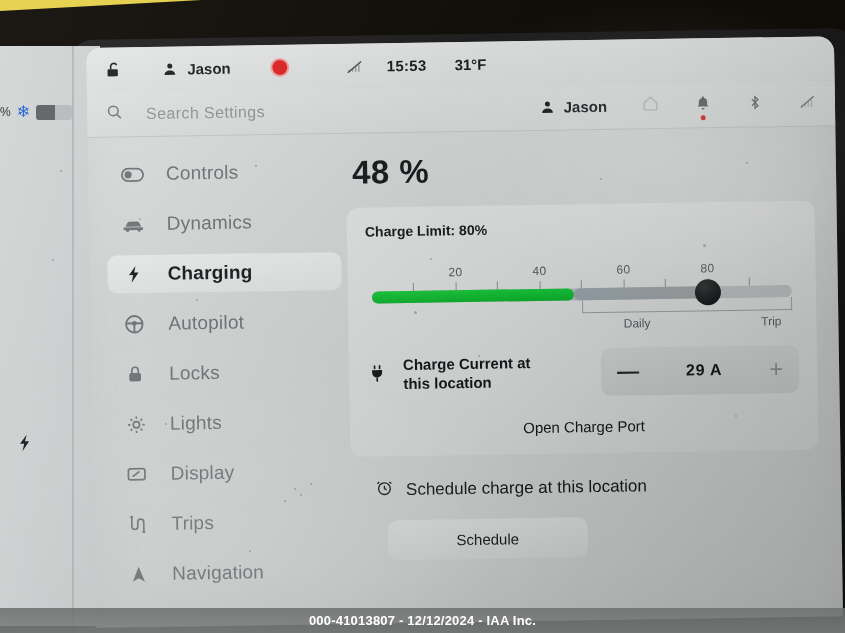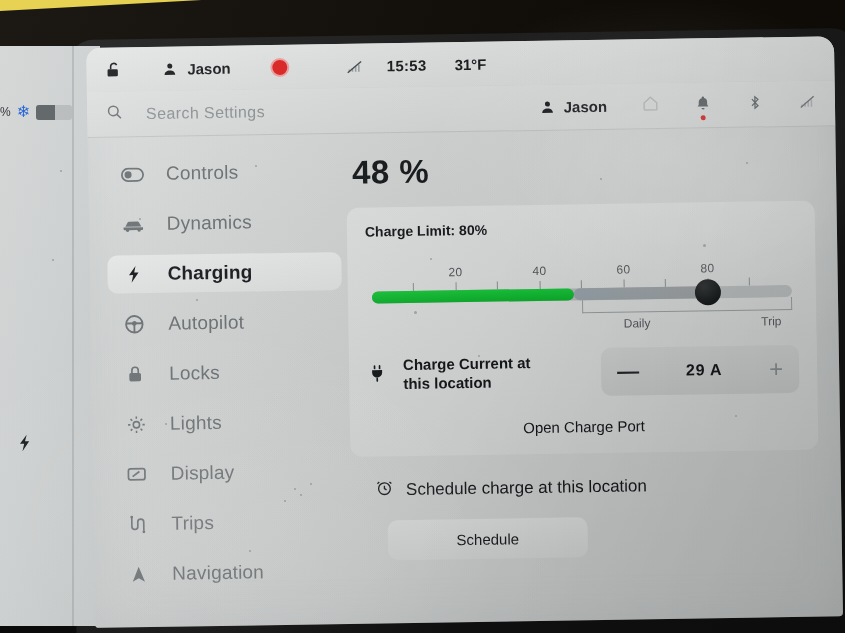--- a/index.html
+++ b/index.html
@@ -519,20 +519,21 @@
 
         <div class="sched-btn">Schedule</div>
       </div>
     </div>
 
     <div class="glare"></div>
   </div>
 
   <div class="glare"></div>
 
+  <div class="watermark">000-41013807 - 12/12/2024 - IAA Inc.</div>
 <div class="speck" style="left: 255px; top: 165px; width: 2px; height: 2px; background: rgba(120, 120, 125, 0.55);"></div>
     <div class="speck" style="left: 430px; top: 258px; width: 2px; height: 2px; background: rgba(120, 120, 125, 0.55);"></div>
     <div class="speck" style="left: 703px; top: 244px; width: 3px; height: 3px; background: rgba(120, 120, 125, 0.55);"></div>
     <div class="speck" style="left: 294px; top: 488px; width: 2px; height: 2px; background: rgba(120, 120, 125, 0.55);"></div>
     <div class="speck" style="left: 300px; top: 494px; width: 2px; height: 2px; background: rgba(120, 120, 125, 0.55);"></div>
     <div class="speck" style="left: 310px; top: 483px; width: 2px; height: 2px; background: rgba(120, 120, 125, 0.55);"></div>
     <div class="speck" style="left: 284px; top: 500px; width: 2px; height: 2px; background: rgba(120, 120, 125, 0.55);"></div>
     <div class="speck" style="left: 600px; top: 178px; width: 2px; height: 2px; background: rgba(120, 120, 125, 0.55);"></div>
     <div class="speck" style="left: 414px; top: 311px; width: 3px; height: 3px; background: rgba(120, 120, 125, 0.55);"></div>
     <div class="speck" style="left: 735px; top: 415px; width: 2px; height: 2px; background: rgba(120, 120, 125, 0.55);"></div>

